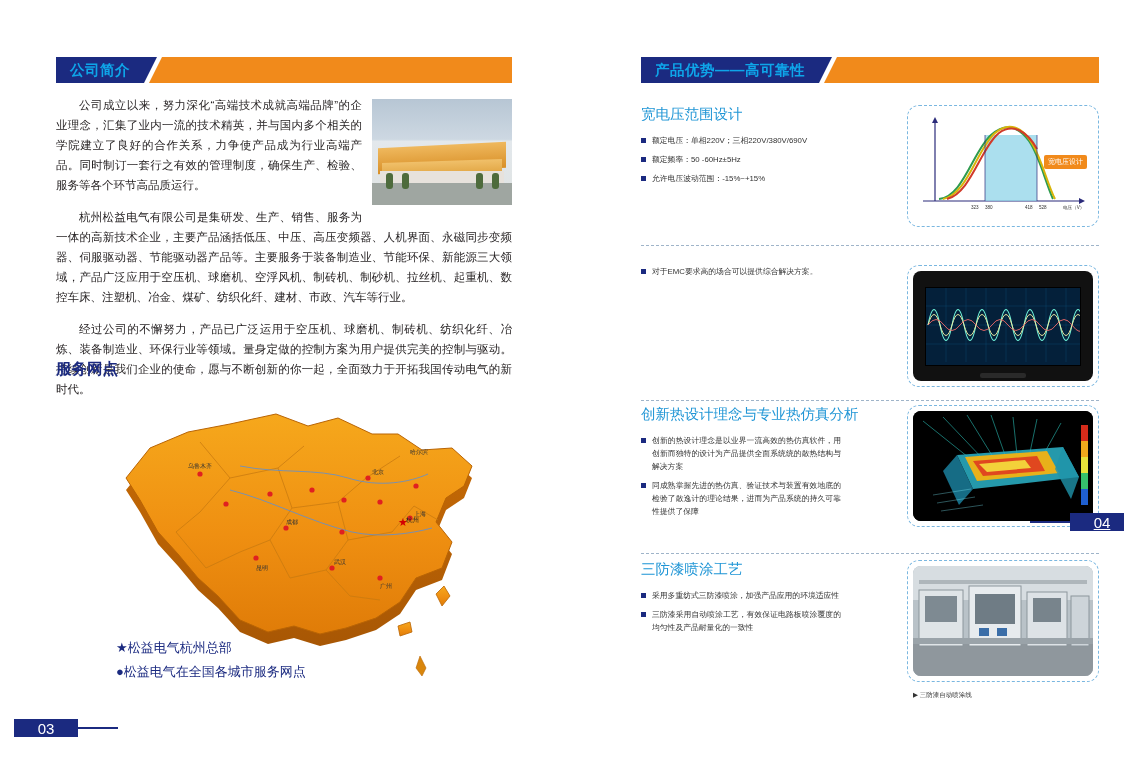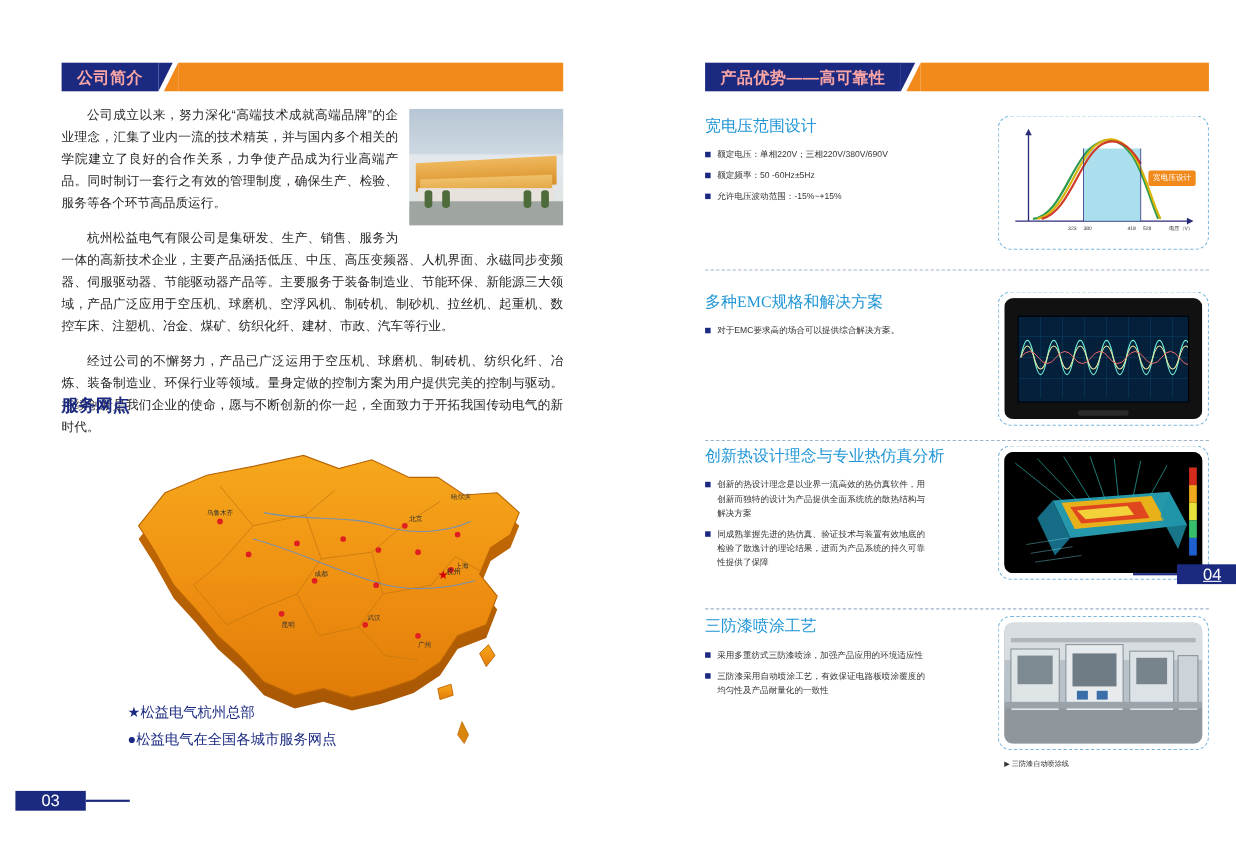--- a/index.html
+++ b/index.html
@@ -4,21 +4,21 @@
 <style>
   html,body{margin:0;padding:0;background:#ffffff;}
   body{width:1124px;height:765px;font-family:"Liberation Sans","DejaVu Sans",sans-serif;color:#231f20;overflow:hidden;}
   .page{position:relative;width:1124px;height:765px;background:#fff;}
 
   
   .left{position:absolute;left:0;top:0;width:562px;height:765px;}
   .right{position:absolute;left:586px;top:0;width:562px;height:559px;}
 
   .section-head{position:absolute;height:26px;display:flex;align-items:stretch;}
-  .sh-blue{background:#1b2a80;color:#fca5a5;display:flex;align-items:center;padding:0 14px;font-size:14.5px;font-weight:bold;letter-spacing:.5px;position:relative;}
+  .sh-blue{background:#1b2a80;color:#0ea5e9;display:flex;align-items:center;padding:0 14px;font-size:14.5px;font-weight:bold;letter-spacing:.5px;position:relative;}
   .sh-blue:after{content:"";position:absolute;right:-13px;top:0;width:0;height:0;border-top:26px solid #1b2a80;border-right:13px solid transparent;}
   .sh-gap{width:18px;}
   .sh-orange{background:#f18a1b;position:relative;}
   .sh-orange:before{content:"";position:absolute;left:-13px;top:0;width:0;height:0;border-bottom:26px solid #f18a1b;border-left:13px solid transparent;}
 
   .head-left{left:56px;top:57px;width:456px;}
   .head-left .sh-orange{flex:1;}
   .head-right{left:55px;top:57px;width:458px;}
   .head-right .sh-orange{flex:1;}
 
@@ -226,21 +226,20 @@
             </g>
           </svg>
           <div class="curve-label">宽电压设计</div>
         </div>
       </div>
     </div>
 
     <div class="sep" style="top:245px;"></div>
 
     <div class="feat" style="top:265px;height:128px;">
-      <div class="ftitle">多种EMC规格和解决方案</div>
       <ul>
         <li>对于EMC要求高的场合可以提供综合解决方案。</li>
       </ul>
       <div class="fbox">
         <div class="fimg">
           <div class="tv">
             <div class="tvscreen">
               <svg width="160" height="74" viewBox="0 0 160 74">
                 <rect x="0" y="0" width="160" height="74" fill="#04203a"></rect>
                 <g stroke="#0b4e73" stroke-width="0.4">

